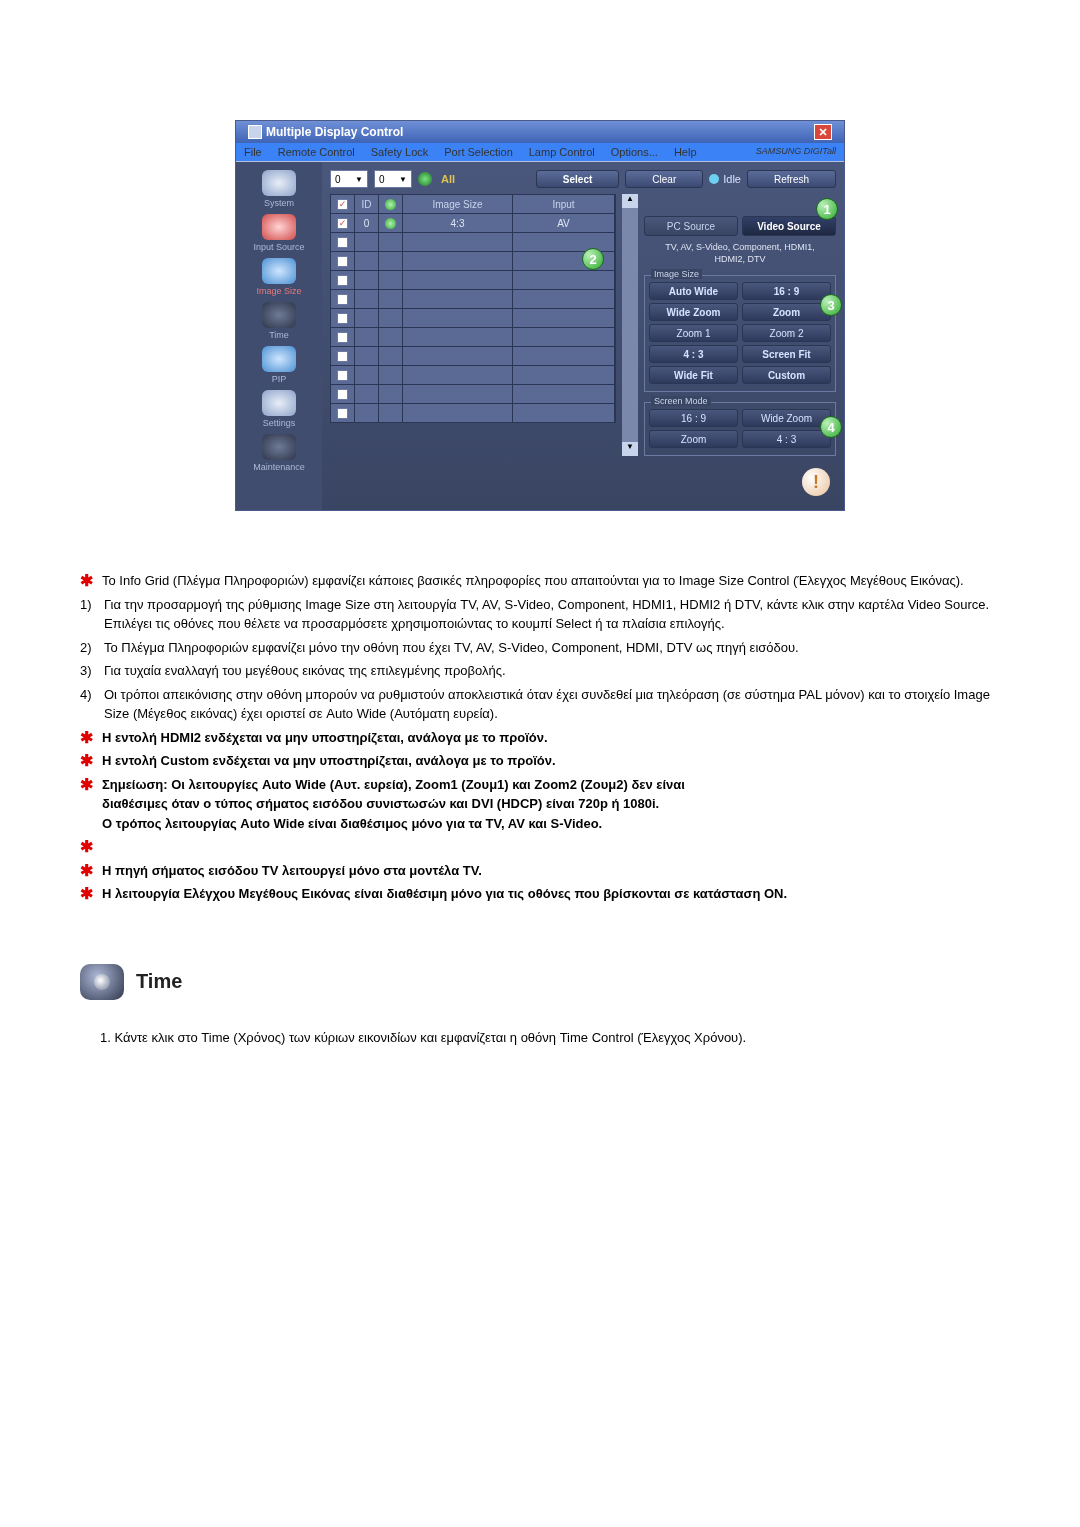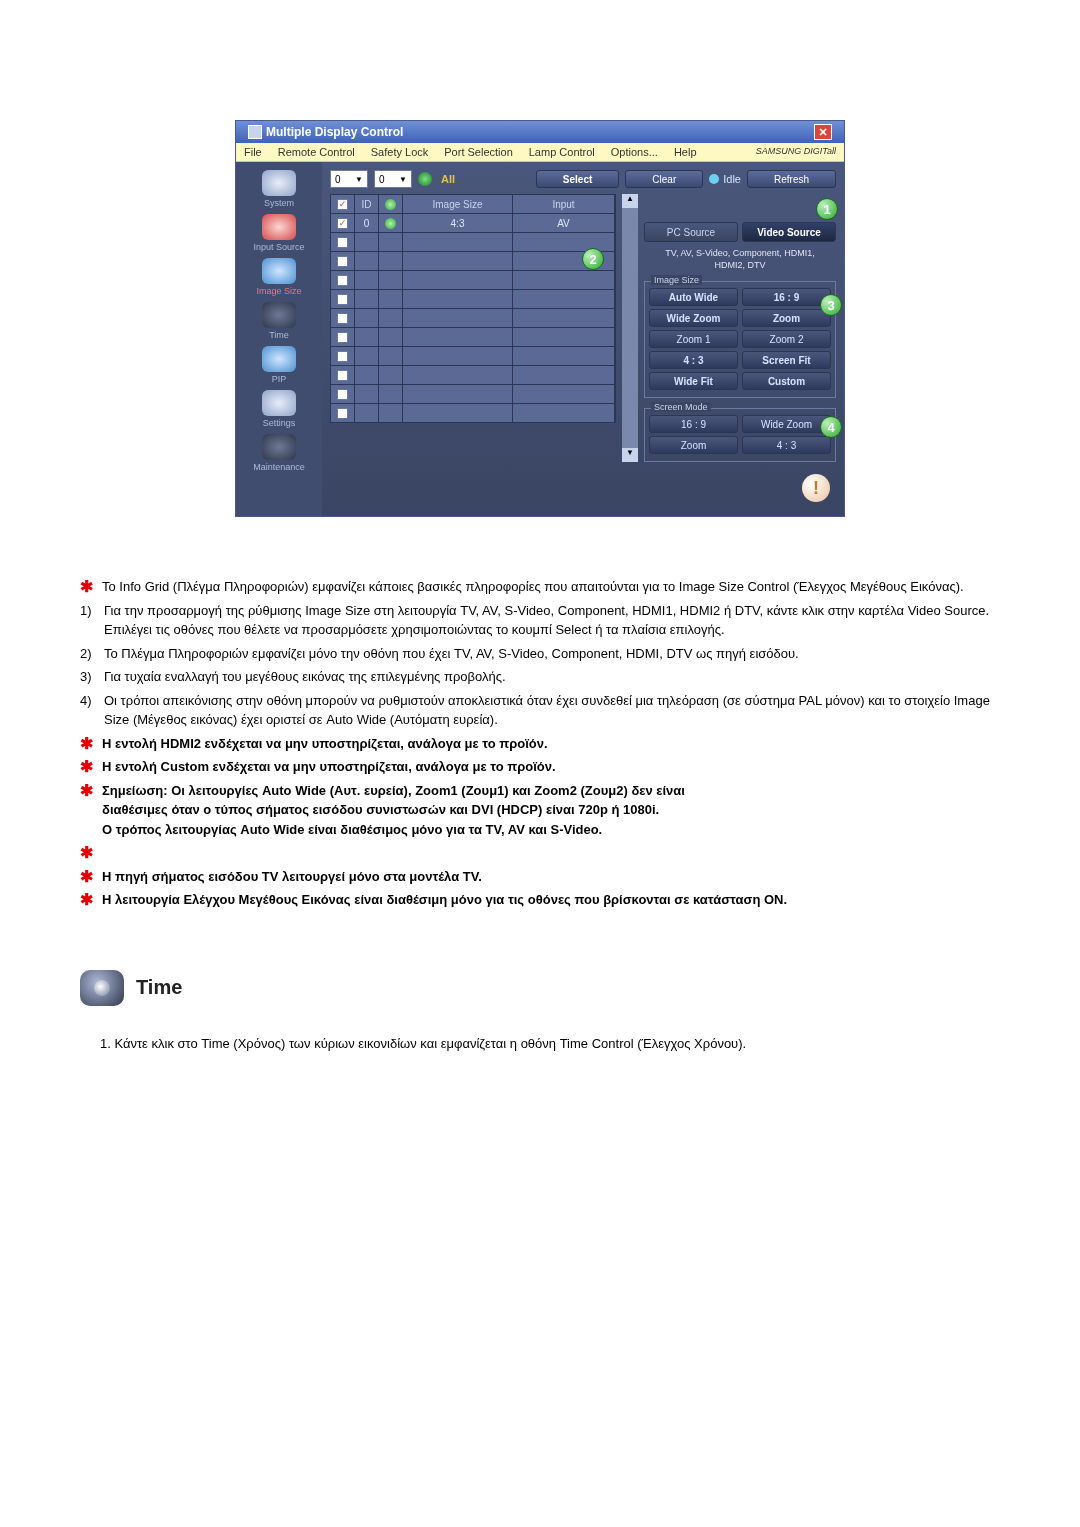--- a/index.html
+++ b/index.html
@@ -4,21 +4,21 @@
 <style>
   * { box-sizing: border-box; margin: 0; padding: 0; }
   body { background: #fff; font-family: Arial, sans-serif; font-size: 13px; color: #000; width: 1080px; }
   .page { padding: 80px 80px 60px 80px; }
   
   .win { width: 610px; margin: 40px auto 60px auto; border: 1px solid #4a5a8a; background: #dfe5f2; }
   .titlebar { display: flex; align-items: center; height: 22px; background: linear-gradient(#6f90d6,#3f63b6); color: #fff; font-size: 12px; font-weight: bold; padding: 0 12px; }
   .titlebar .ico { width: 14px; height: 14px; background: #c8d4ec; margin-right: 4px; border: 1px solid #fff; }
   .titlebar .sp { flex: 1; }
   .closebox { width: 18px; height: 16px; background: #d9463b; color: #fff; font-size: 11px; display: flex; align-items: center; justify-content: center; border: 1px solid #fff; }
-  .menubar { display: flex; background: #fef9c3; border-bottom: 1px solid #b6c2dd; font-size: 11px; }
+  .menubar { display: flex; background: #3b82f6; border-bottom: 1px solid #b6c2dd; font-size: 11px; }
   .menubar span { padding: 3px 8px; color: #333; }
   .menubar .sp { flex: 1; }
   .brand { font-size: 9px; color: #3a4a8f; padding: 3px 6px; font-style: italic; }
   .body { display: flex; background: #414d6f; }
   
   .sidebar { width: 86px; padding: 8px 0; display: flex; flex-direction: column; align-items: center; gap: 6px; }
   .sideitem { display: flex; flex-direction: column; align-items: center; width: 100%; gap: 2px; }
   .sideitem .ic { width: 34px; height: 26px; background: radial-gradient(#e8eef8,#8ea2c9); border-radius: 6px; }
   .sideitem .ic.red { background: radial-gradient(#ffd4d4,#d24a4a); }
   .sideitem .ic.blue { background: radial-gradient(#cfe6ff,#4a8fd2); }
@@ -48,21 +48,21 @@
   .gc.in { flex: 1; }
   .grow { display: flex; background: #5a6a94; border: 1px solid #2b3554; border-top: none; }
   .chkbox { width: 11px; height: 11px; background: #fff; border: 1px solid #6b7aa3; display: inline-block; }
   .chkbox.on::after { content: "✓"; font-size: 9px; color: #d24a4a; display: block; line-height: 9px; text-align: center; }
   .stdot { width: 11px; height: 11px; border-radius: 50%; background: radial-gradient(#b4f0b4,#2faa2f); display: inline-block; }
   .gvals { color: #dfe5f2; font-size: 10px; }
   .scroll { width: 16px; background: #7a88ac; display: flex; flex-direction: column; justify-content: space-between; }
   .scroll div { height: 14px; background: #c8d4ec; font-size: 8px; text-align: center; }
   
   .rpanel { width: 192px; display: flex; flex-direction: column; gap: 6px; }
-  .tabs { display: flex; gap: 4px; margin-top: 28px; }
+  .tabs { display: flex; gap: 4px; margin-top: 22px; }
   .tab { flex: 1; height: 20px; display: flex; align-items: center; justify-content: center; font-size: 10px; color: #c8d4ec; background: linear-gradient(#4a577c,#3a4563); border: 1px solid #2b3554; border-radius: 3px; }
   .tab.active { background: linear-gradient(#324068,#1e2842); color: #fff; font-weight: bold; }
   .srcinfo { text-align: center; color: #dfe5f2; font-size: 9px; line-height: 1.3; }
   .fset { border: 1px solid #6b7aa3; padding: 6px 4px 4px 4px; position: relative; margin-top: 4px; }
   .fleg { position: absolute; top: -7px; left: 6px; background: #3a4563; color: #c8d4ec; font-size: 9px; padding: 0 3px; }
   .frow { display: flex; gap: 4px; margin-bottom: 3px; }
   .fbtn { flex: 1; height: 18px; background: linear-gradient(#4a577c,#2e3a5c); border: 1px solid #2b3554; color: #d6e2ff; font-size: 10px; border-radius: 3px; display: flex; align-items: center; justify-content: center; }
   .fbtn.bold { font-weight: bold; }
   
   .callout { position: absolute; width: 22px; height: 22px; border-radius: 50%; background: radial-gradient(circle at 30% 30%, #baf0b8, #2faa2f); color: #fff; font-weight: bold; display: flex; align-items: center; justify-content: center; font-size: 13px; border: 1px solid #1a6a1a; }

